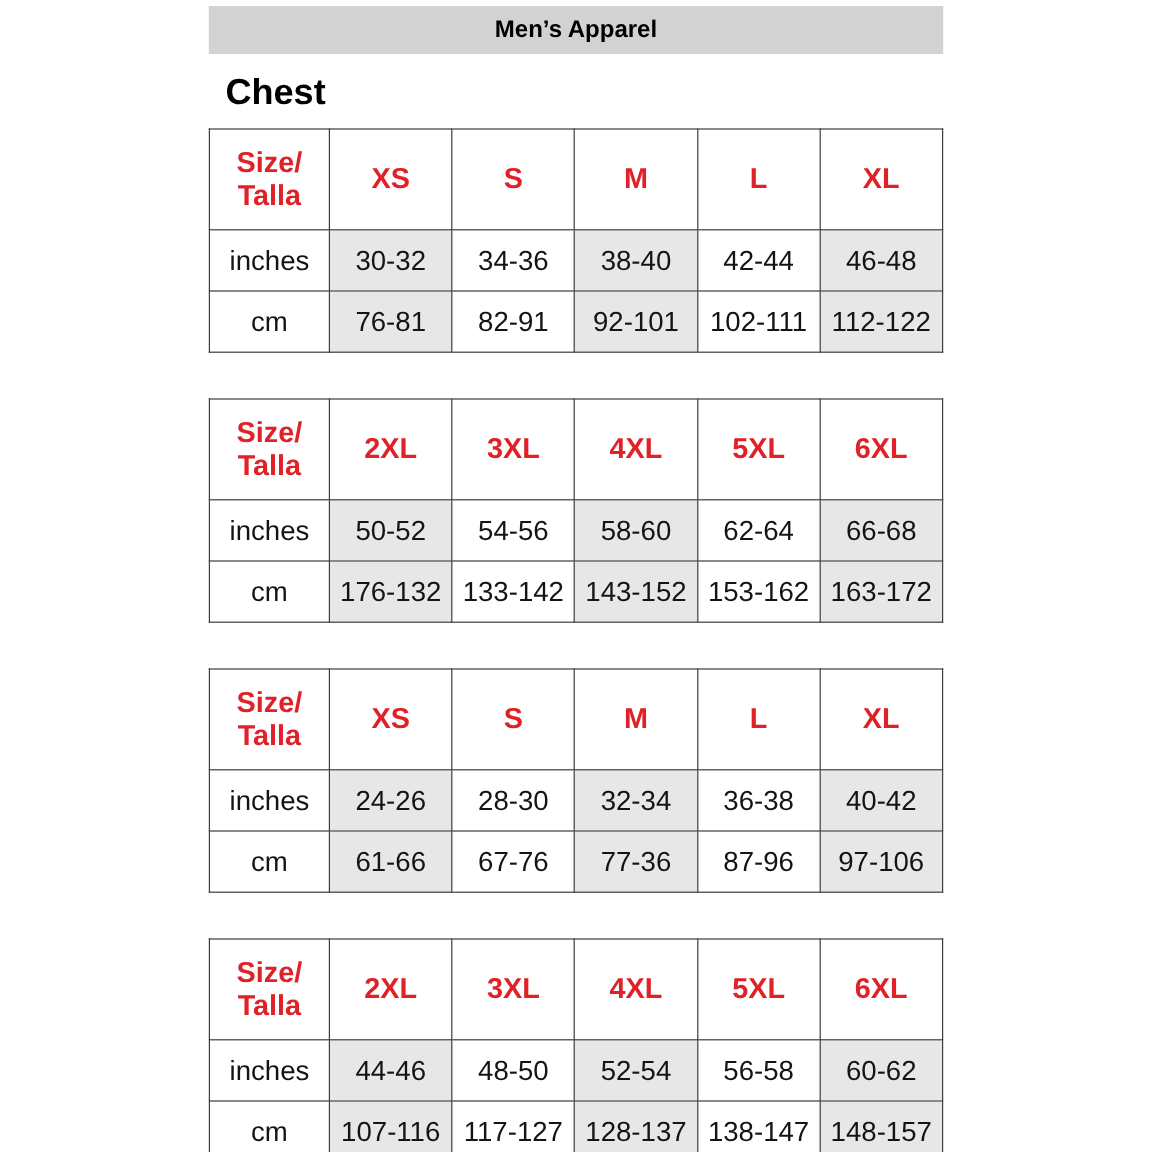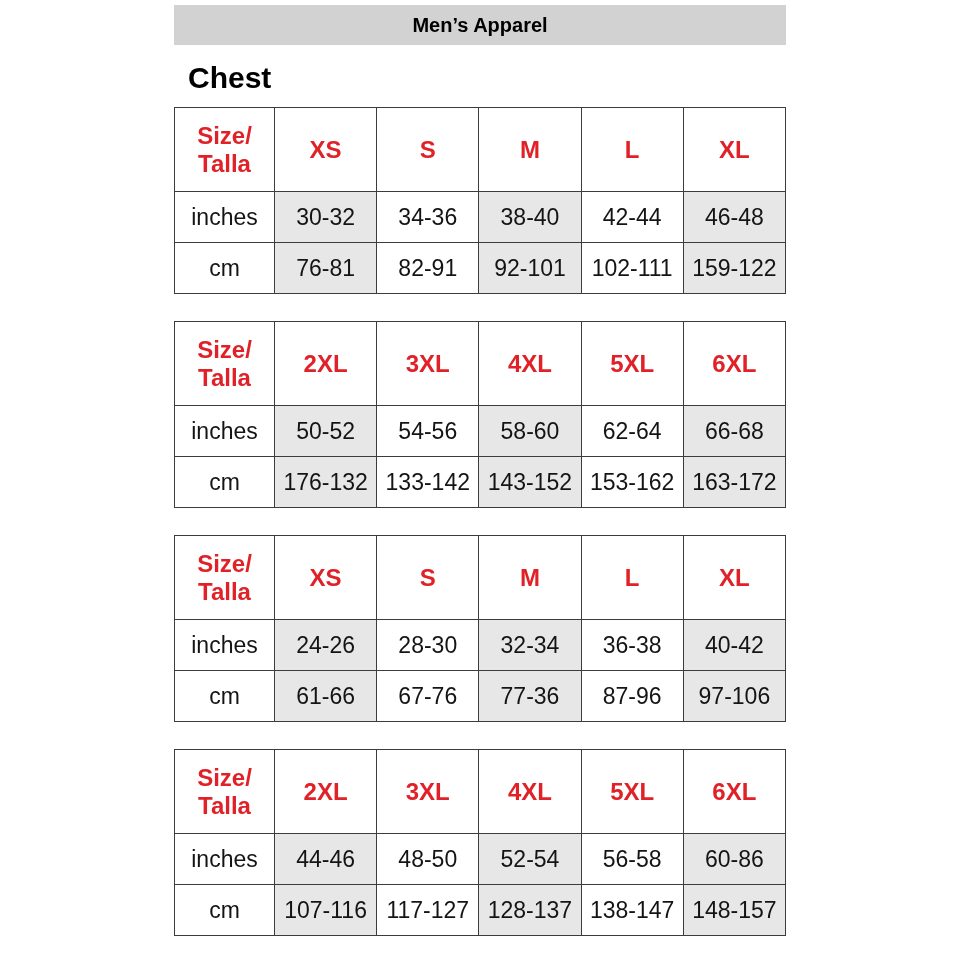--- a/index.html
+++ b/index.html
@@ -30,21 +30,21 @@
     font-weight: bold;
     color: #000;
     padding-left: 14px;
     margin-top: 16px;
     margin-bottom: 12px;
   }
   table.size-table {
     border-collapse: collapse;
     width: 100%;
     table-layout: fixed;
-    margin-bottom: 27px;
+    margin-bottom: 38px;
     padding-left: 28px;
   }
   .size-table th, .size-table td {
     border: 1px solid #3c3c3c;
     text-align: center;
     vertical-align: middle;
     overflow: hidden;
   }
   .size-table th {
     height: 84px;
@@ -104,21 +104,21 @@
       <td>38-40</td>
       <td>42-44</td>
       <td>46-48</td>
     </tr>
     <tr class="data">
       <td class="unit">cm</td>
       <td>76-81</td>
       <td>82-91</td>
       <td>92-101</td>
       <td>102-111</td>
-      <td>159-122</td>
+      <td>112-122</td>
     </tr>
   </tbody>
     </table>
 
   <table class="size-table">
     <colgroup>
         <col style="width:100px">
         <col>
         <col>
         <col>
@@ -217,21 +217,21 @@
       <th>4XL</th>
       <th>5XL</th>
       <th>6XL</th>
     </tr>
     <tr class="data">
       <td class="unit">inches</td>
       <td>44-46</td>
       <td>48-50</td>
       <td>52-54</td>
       <td>56-58</td>
-      <td>60-86</td>
+      <td>60-62</td>
     </tr>
     <tr class="data">
       <td class="unit">cm</td>
       <td>107-116</td>
       <td>117-127</td>
       <td>128-137</td>
       <td>138-147</td>
       <td>148-157</td>
     </tr>
   </tbody>

